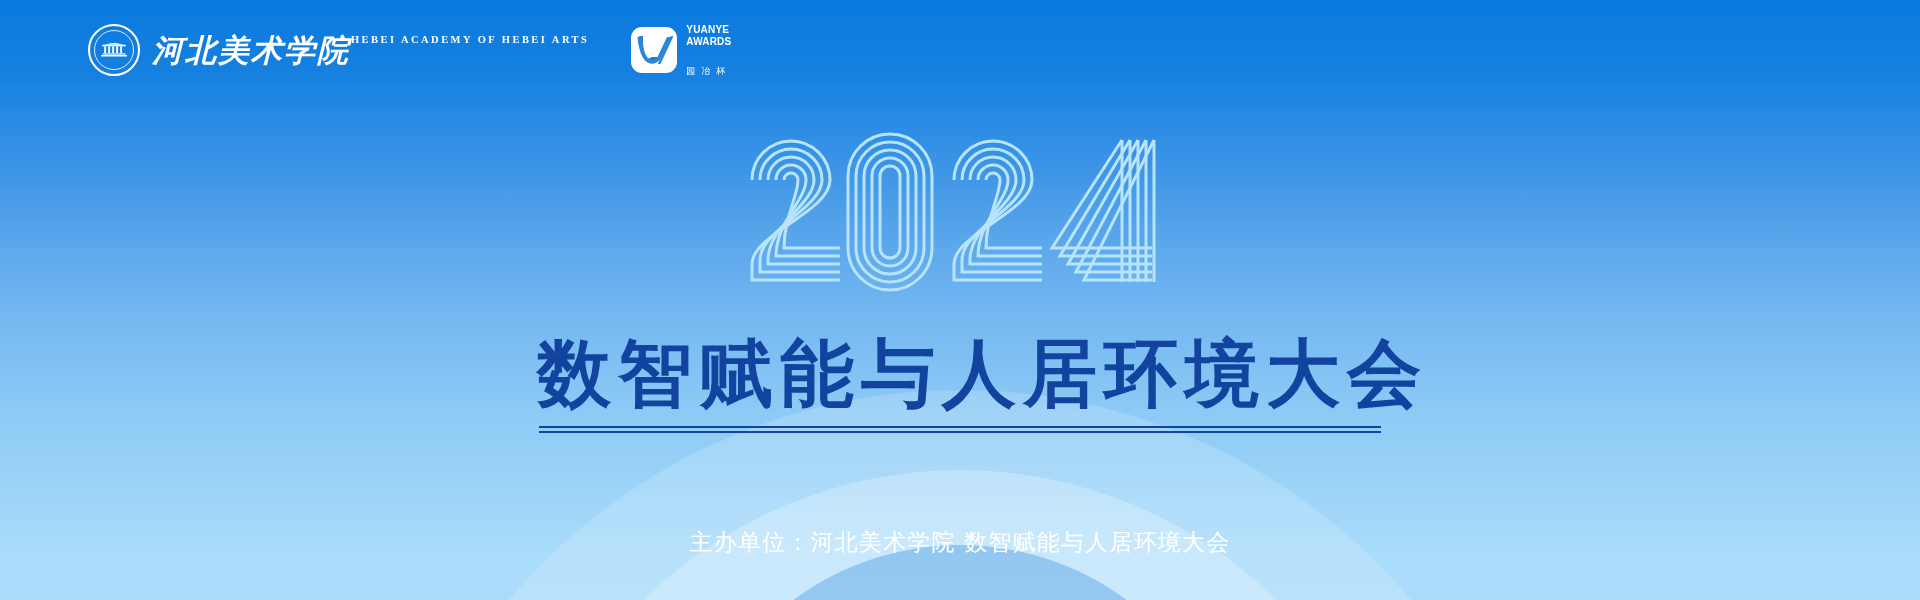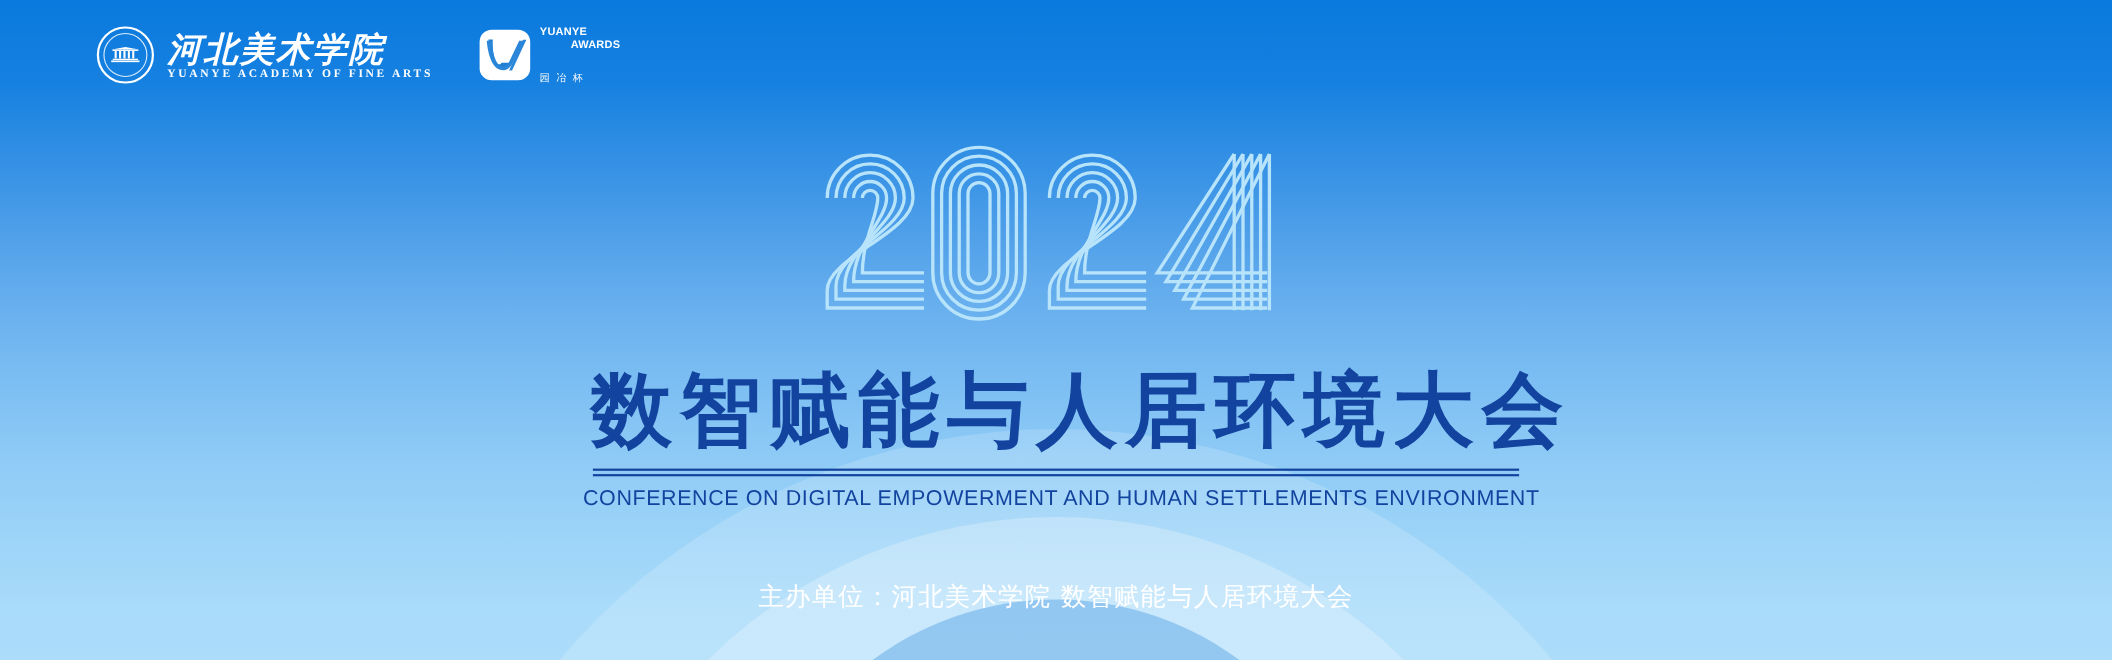--- a/index.html
+++ b/index.html
@@ -46,42 +46,42 @@
     border:2px solid #ffffff;position:relative;flex:0 0 auto;
   }
   .emblem::before{
     content:"";position:absolute;left:4px;top:4px;right:4px;bottom:4px;
     border-radius:50%;border:1px solid rgba(255,255,255,.85);
   }
   .emblem-gate{
     position:absolute;left:50%;top:50%;transform:translate(-50%,-48%);
     width:26px;height:15px;
   }
-  .hebei-text{display:flex;flex-direction:column;gap:1px;}
+  .hebei-text{display:flex;flex-direction:row;gap:1px;}
   .hebei-cn{
     font-family:"Liberation Serif","DejaVu Serif",serif;
     color:#ffffff;font-size:31px;line-height:33px;font-weight:700;
     letter-spacing:2px;font-style:italic;white-space:nowrap;
   }
   .hebei-en{
     color:#ffffff;font-size:10.5px;font-weight:700;letter-spacing:2.45px;
     white-space:nowrap;font-family:"Liberation Serif","DejaVu Serif",serif;
   }
 
   .logo-yuanye{display:flex;align-items:center;gap:9px;}
   .yy-mark{
     width:46px;height:46px;border-radius:11px;background:#ffffff;
     position:relative;flex:0 0 auto;overflow:hidden;
   }
   .yy-text{display:flex;flex-direction:column;line-height:1;}
   .yy-l1,.yy-l2{
     color:#ffffff;font-weight:700;font-size:10px;letter-spacing:.2px;
     font-family:"Liberation Sans",sans-serif;
   }
-  .yy-l2{margin-top:2px;margin-left:28px;}
+  .yy-l2{margin-top:2px;}
   .yy-cn{
     color:#ffffff;font-size:9px;letter-spacing:6px;margin-top:20px;white-space:nowrap;
   }
 
   
   .year{
     position:absolute;left:50%;top:132px;transform:translateX(-50%);
     width:420px;height:160px;
   }
 
@@ -133,21 +133,21 @@
           <rect x="7.2" y="3.6" width="1.9" height="6.7" fill="#fff"></rect>
           <rect x="11.2" y="3.6" width="1.9" height="6.7" fill="#fff"></rect>
           <rect x="15.2" y="3.6" width="1.9" height="6.7" fill="#fff"></rect>
           <rect x="19.2" y="3.6" width="1.9" height="6.7" fill="#fff"></rect>
           <rect x="1.2" y="2.1" width="23.6" height="1.4" fill="#fff"></rect>
           <polygon points="13,0 24,2 2,2" fill="#fff"></polygon>
         </svg>
       </div>
       <div class="hebei-text">
         <div class="hebei-cn">河北美术学院</div>
-        <div class="hebei-en">YUANYE ACADEMY OF FINE ARTS</div>
+        <div class="hebei-en">HEBEI ACADEMY OF HEBEI ARTS</div>
       </div>
     </div>
 
     <div class="logo-yuanye">
       <div class="yy-mark">
         <svg viewBox="0 0 46 46" width="46" height="46">
           <path d="M8 9 C8 9 9.5 30 17 34 C24 37.5 27 30 27 30 L20 30 C20 30 18.5 33 15.5 30.5 C11.5 27 12 9 12 9 Z" fill="#1f7fd4"></path>
           <path d="M6.5 10 C6.5 10 8 32 17.5 36 C26 39.5 30 30.5 30 30.5 L40 10 L36 10 L27 29 C27 29 24 36 18.5 32.5 C12 28.4 11 10 11 10 Z" fill="#2a86d8"></path>
           <path d="M39.5 9.2 L42.5 9.2 L29.5 37 L26.8 37 Z" fill="#2a86d8"></path>
         </svg>
@@ -206,18 +206,17 @@
           <path d="M66 -2 L66 140 M74 -2 L74 140 M82 -2 L82 140 M90 -2 L90 140 M98 -2 L98 140" stroke-width="3"></path>
         </g>
       </g>
     </svg>
   </div>
 
   <div class="title-block">
     <div class="title-cn">数智赋能与人居环境大会</div>
     <div class="rule top"></div>
     <div class="rule bot"></div>
-    <div class="title-en">CONFERENCE ON DIGITAL EMPOWERMENT AND HUMAN SETTLEMENTS ENVIRONMENT</div>
   </div>
 
   <div class="organiser">主办单位：河北美术学院  数智赋能与人居环境大会</div>
 
 </div>
 
 </body></html>

